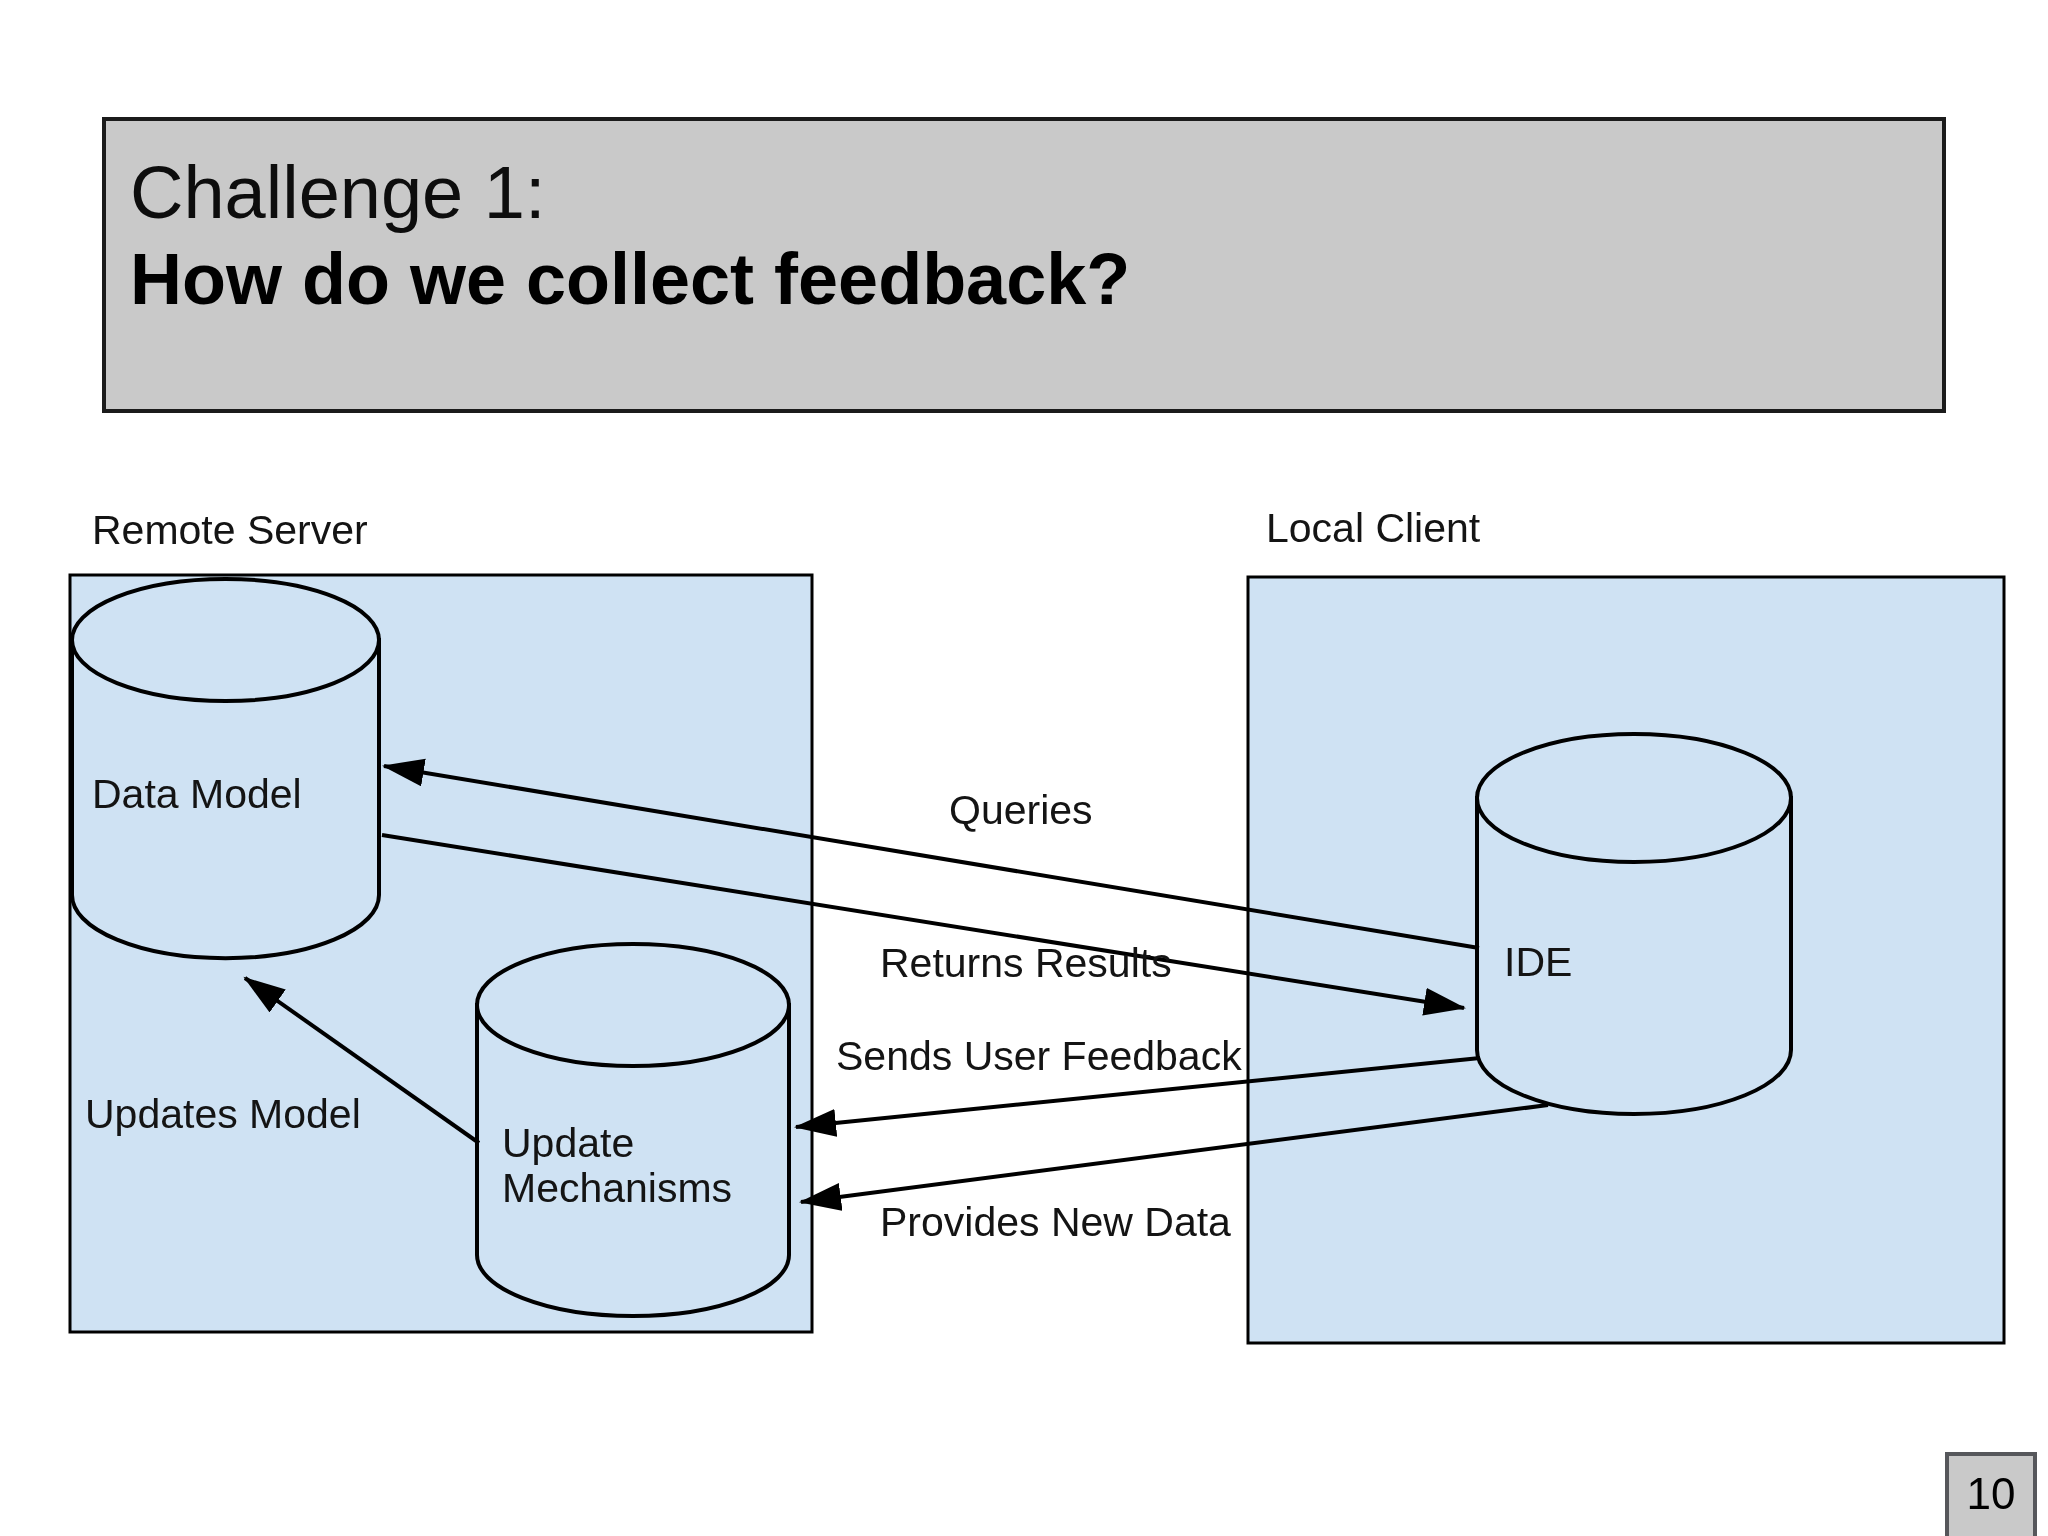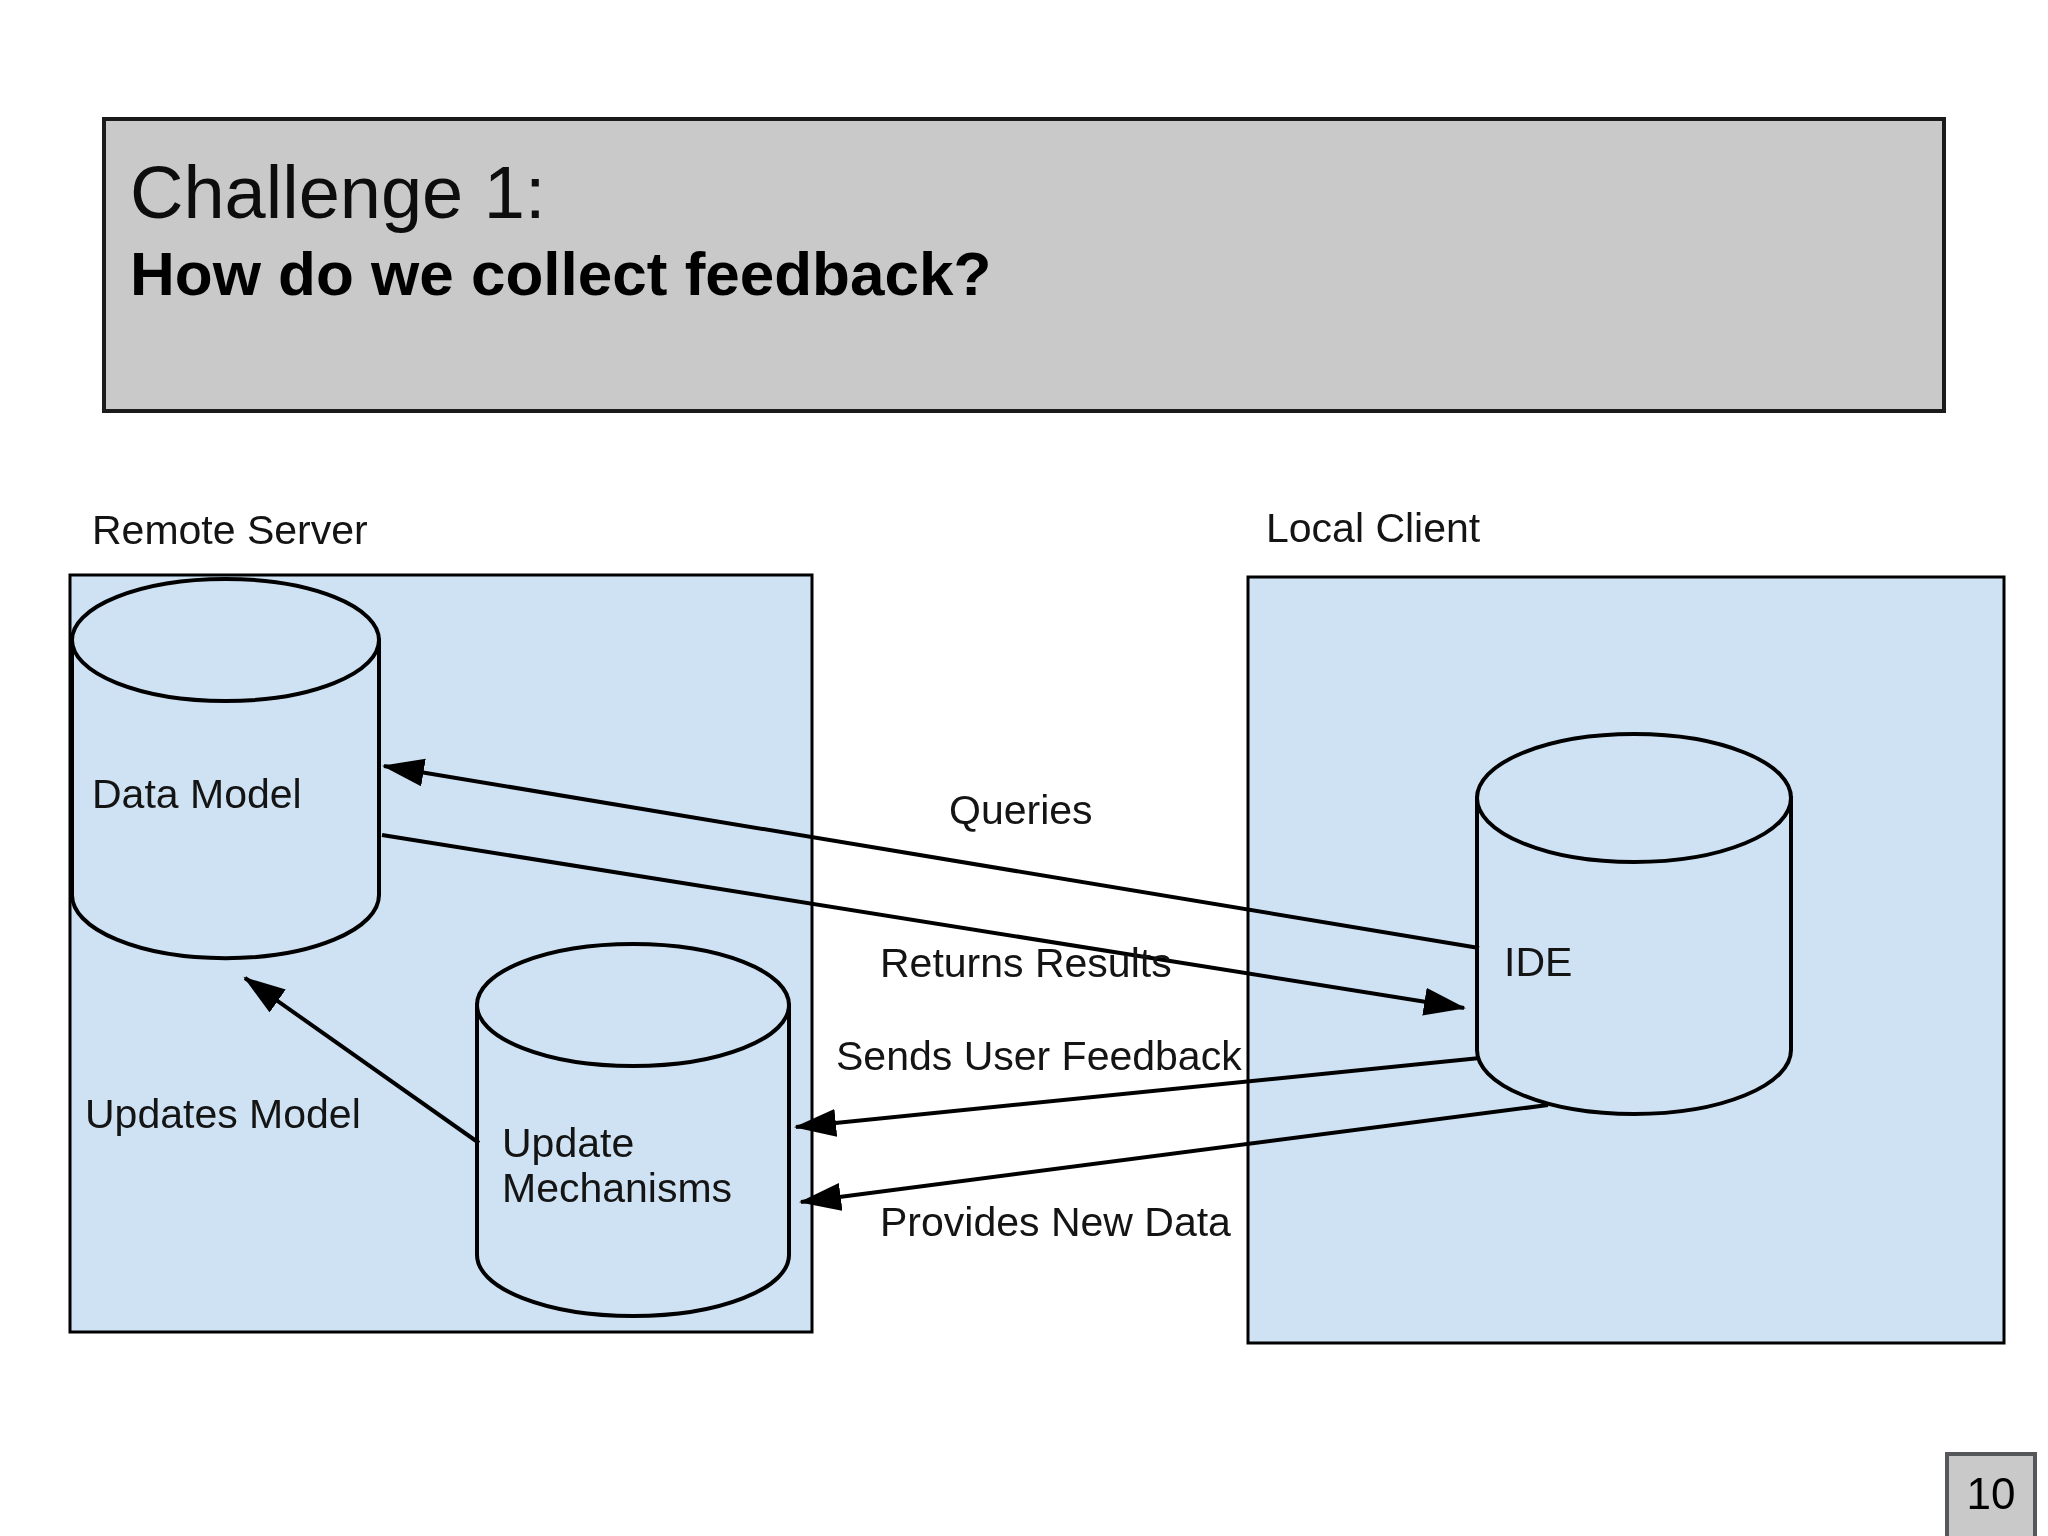--- a/index.html
+++ b/index.html
@@ -24,21 +24,21 @@
     padding: 30px 10px 0 24px;
   }
   .title-kicker {
     font-size: 74px;
     line-height: 1.14;
     font-weight: 400;
     color: #0d0d0d;
     white-space: nowrap;
   }
   .title-main {
-    font-size: 62px;
+    font-size: 72px;
     line-height: 1.08;
     font-weight: 700;
     margin-top: 6px;
     color: #000000;
     white-space: nowrap;
   }
   .diagram-svg {
     position: absolute;
     left: 0;
     top: 0;

